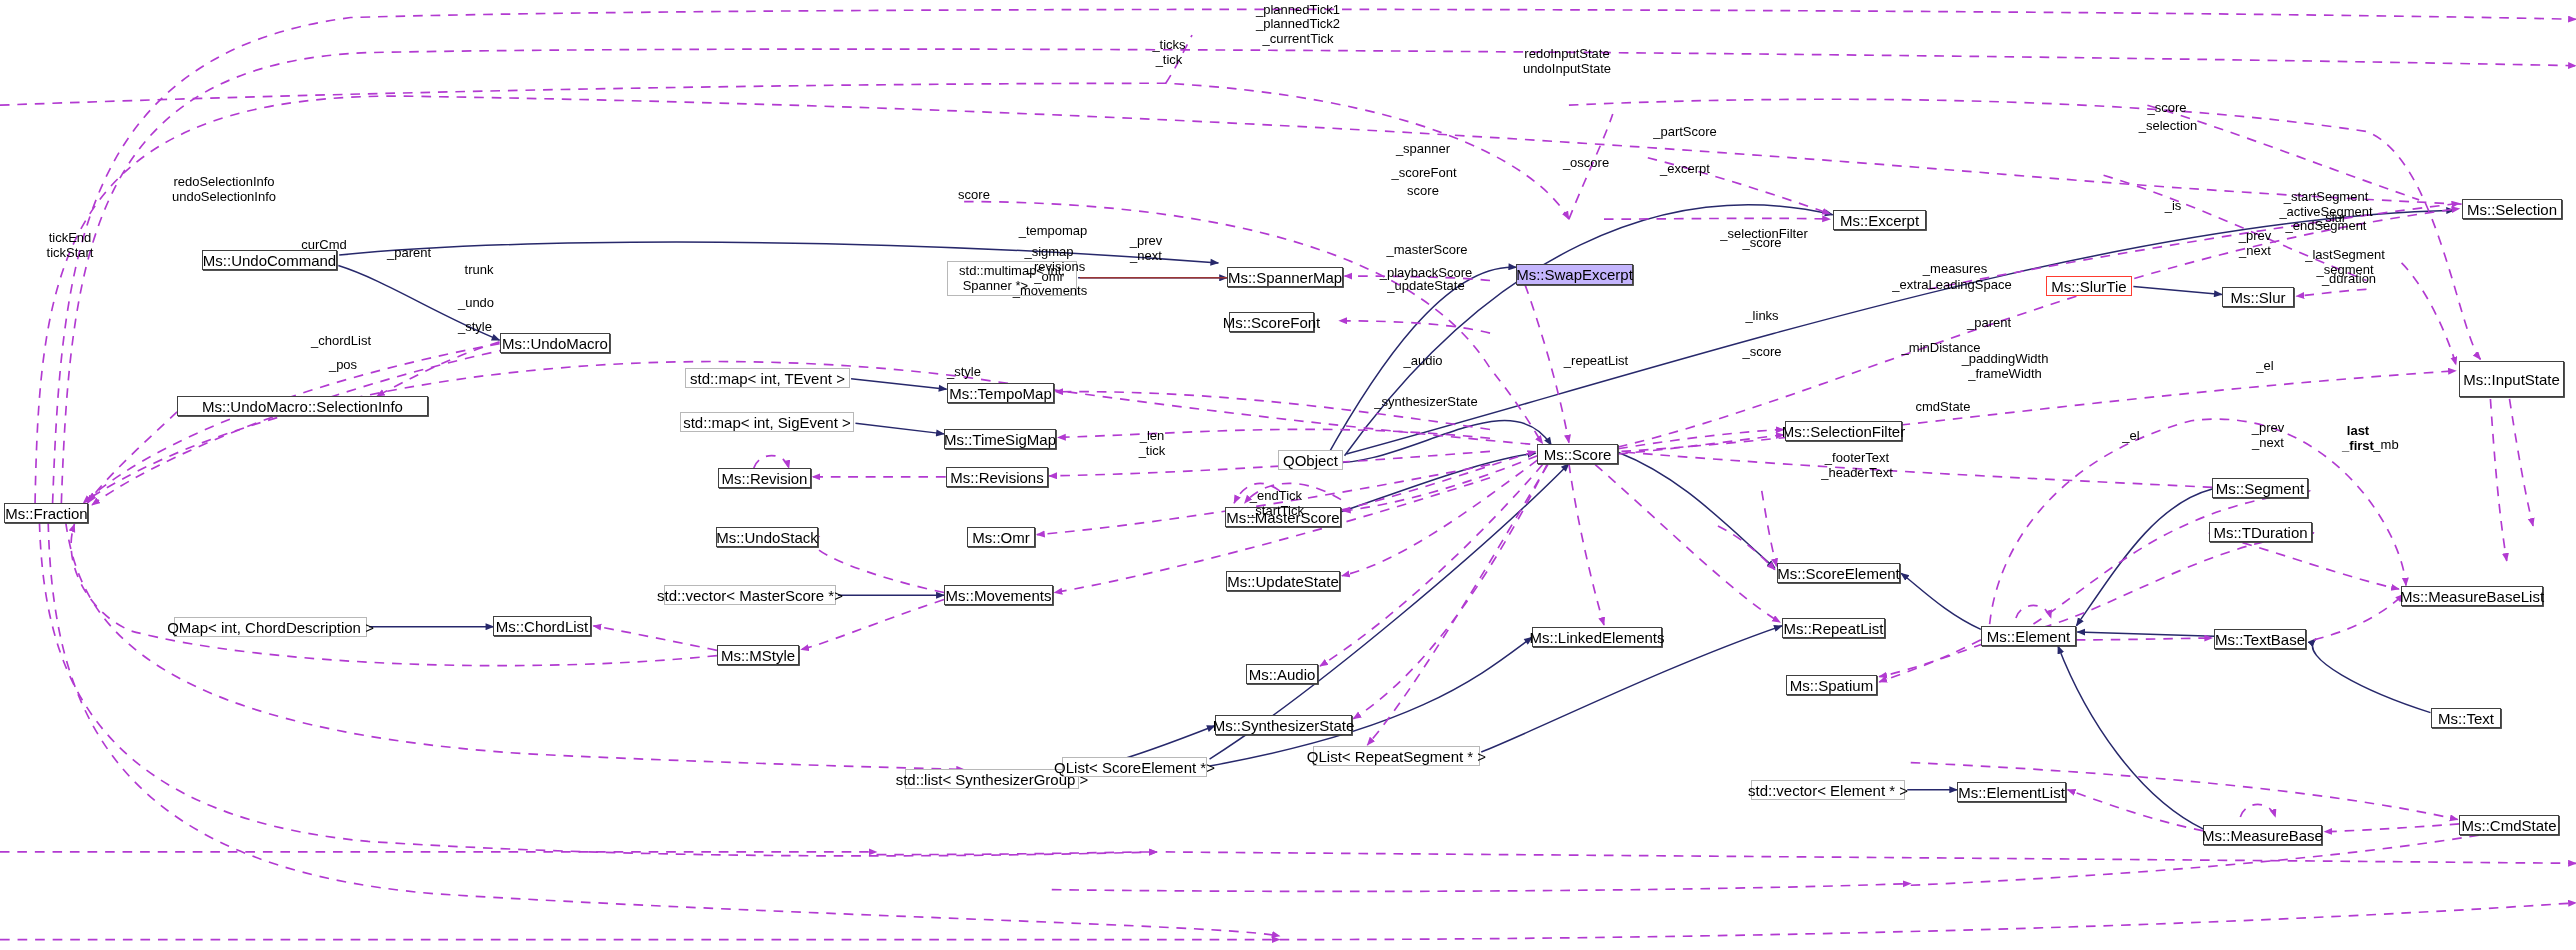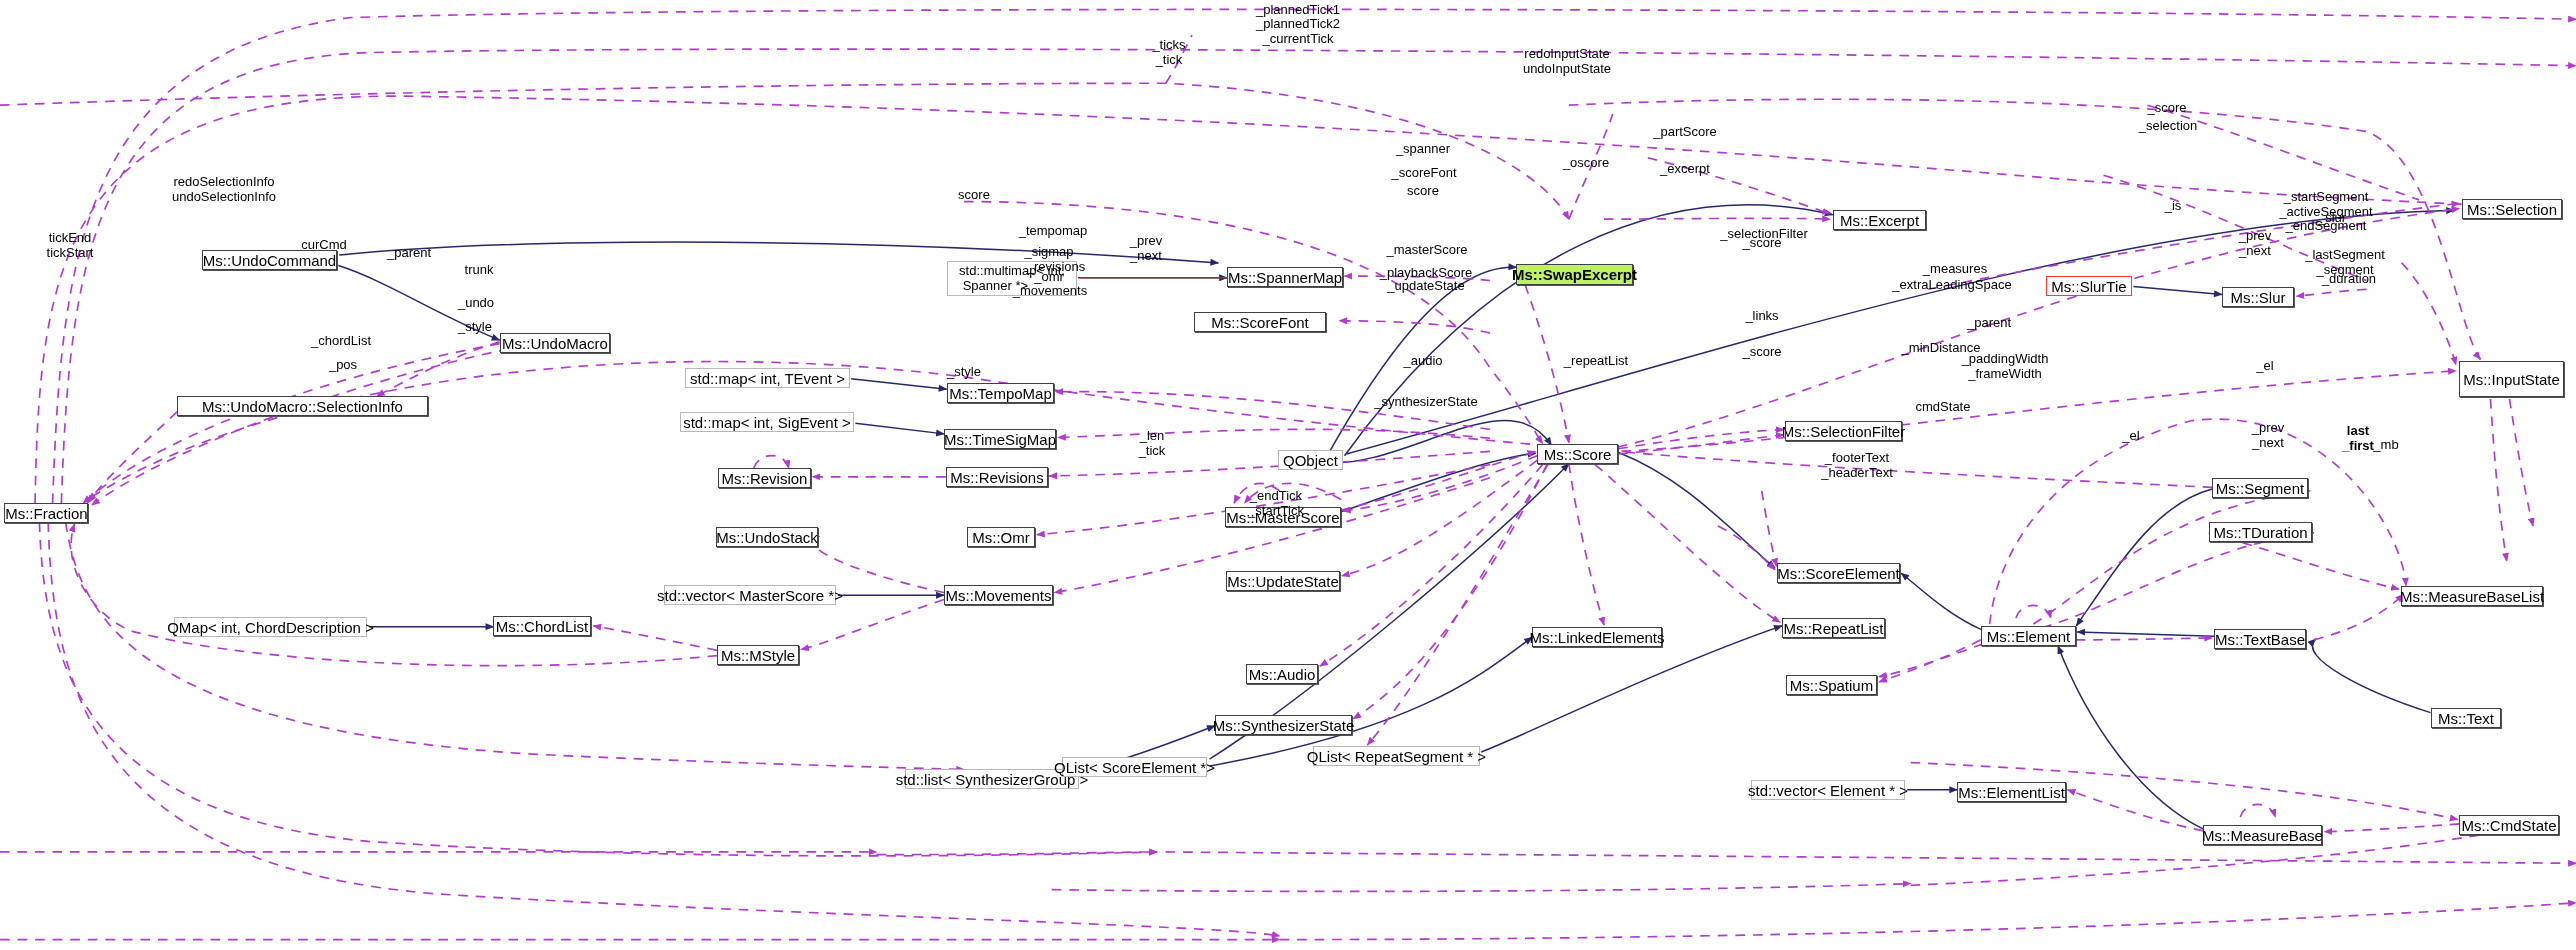--- a/index.html
+++ b/index.html
@@ -39,24 +39,23 @@
   .node.cls {
     border: 1.4px solid #404040;
     box-shadow: 0.9px 0.9px 0 0 #404040;
   }
   
   .node.ext {
     border: 1.1px solid #b8b8b8;
   }
   
   .node.cur {
-    background: #bef264;
+    background: #c4b5fd;
     border: 1.4px solid #404040;
     box-shadow: 0.9px 0.9px 0 0 #404040;
-    font-weight: bold;
   }
   
   .node.focus {
     border: 1.4px solid #ff3b30;
   }
   .edge-label {
     position: absolute;
     font-size: 13px;
     color: #000000;
     white-space: pre;
@@ -200,21 +199,21 @@
 
   <div id="nodes-layer">
       <div class="node ext" style="left: 1278px; top: 450px; width: 65px; height: 20px;">QObject</div>
       <div class="node cls" style="left: 202px; top: 250px; width: 135px; height: 20px;">Ms::UndoCommand</div>
       <div class="node cls" style="left: 500px; top: 333px; width: 110px; height: 20px;">Ms::UndoMacro</div>
       <div class="node cls" style="left: 177px; top: 396px; width: 251px; height: 20px;">Ms::UndoMacro::SelectionInfo</div>
       <div class="node cls" style="left: 4.4px; top: 503px; width: 84px; height: 20px;">Ms::Fraction</div>
       <div class="node cls" style="left: 1227px; top: 267px; width: 116px; height: 20px;">Ms::SpannerMap</div>
       <div class="node ext" style="left: 947px; top: 261px; width: 130px; height: 35px; white-space: pre; line-height: 1.1; font-size: 13px;">std::multimap&lt; int,
  Spanner *&gt;</div>
-      <div class="node cls" style="left: 1194px; top: 312px; width: 132px; height: 20px;">Ms::ScoreFont</div>
+      <div class="node cls" style="left: 1229px; top: 312px; width: 85px; height: 20px;">Ms::ScoreFont</div>
       <div class="node cur" style="left: 1516px; top: 264px; width: 117px; height: 21px;">Ms::SwapExcerpt</div>
       <div class="node cls" style="left: 1833px; top: 210px; width: 93px; height: 20px;">Ms::Excerpt</div>
       <div class="node cls" style="left: 2462px; top: 199px; width: 100px; height: 20px;">Ms::Selection</div>
       <div class="node focus" style="left: 2046px; top: 276px; width: 86px; height: 20px;">Ms::SlurTie</div>
       <div class="node cls" style="left: 2222px; top: 287px; width: 72px; height: 20px;">Ms::Slur</div>
       <div class="node cls" style="left: 2459px; top: 361px; width: 105px; height: 36px;">Ms::InputState</div>
       <div class="node ext" style="left: 685px; top: 368px; width: 165px; height: 20px;">std::map&lt; int, TEvent &gt;</div>
       <div class="node cls" style="left: 947px; top: 383px; width: 107px; height: 20px;">Ms::TempoMap</div>
       <div class="node ext" style="left: 680px; top: 412px; width: 174px; height: 20px;">std::map&lt; int, SigEvent &gt;</div>
       <div class="node cls" style="left: 944px; top: 429px; width: 112px; height: 20px;">Ms::TimeSigMap</div>

